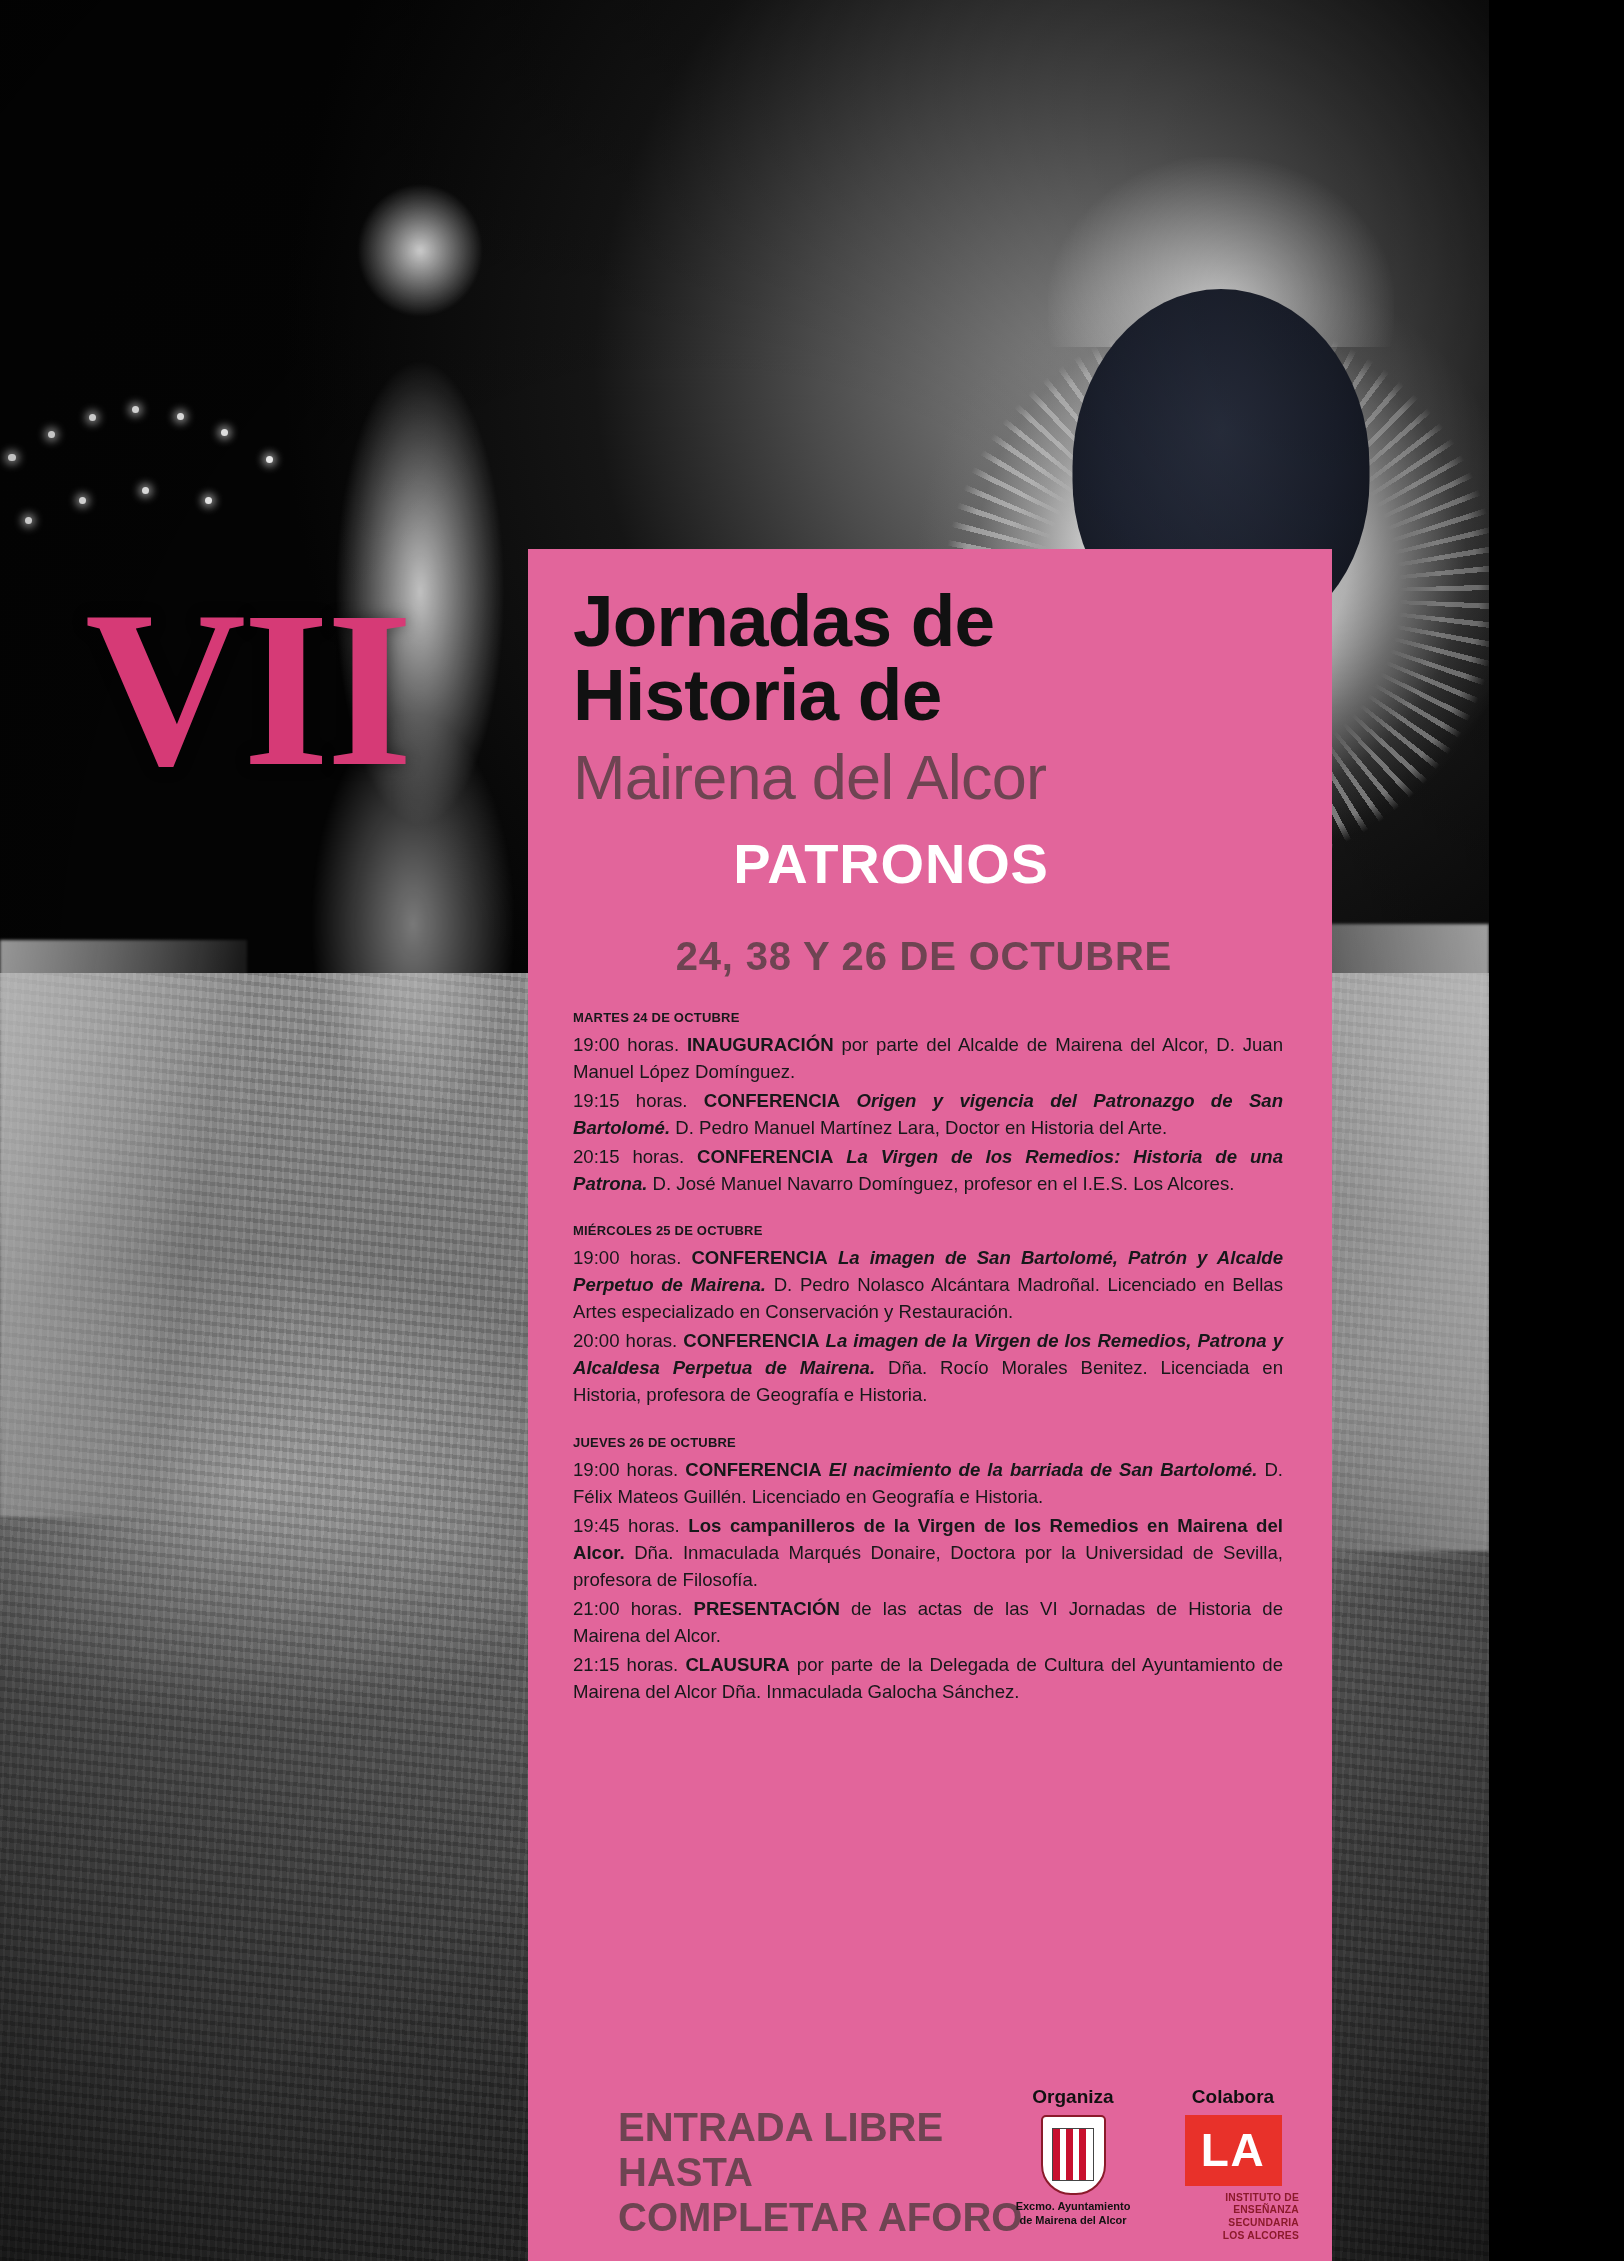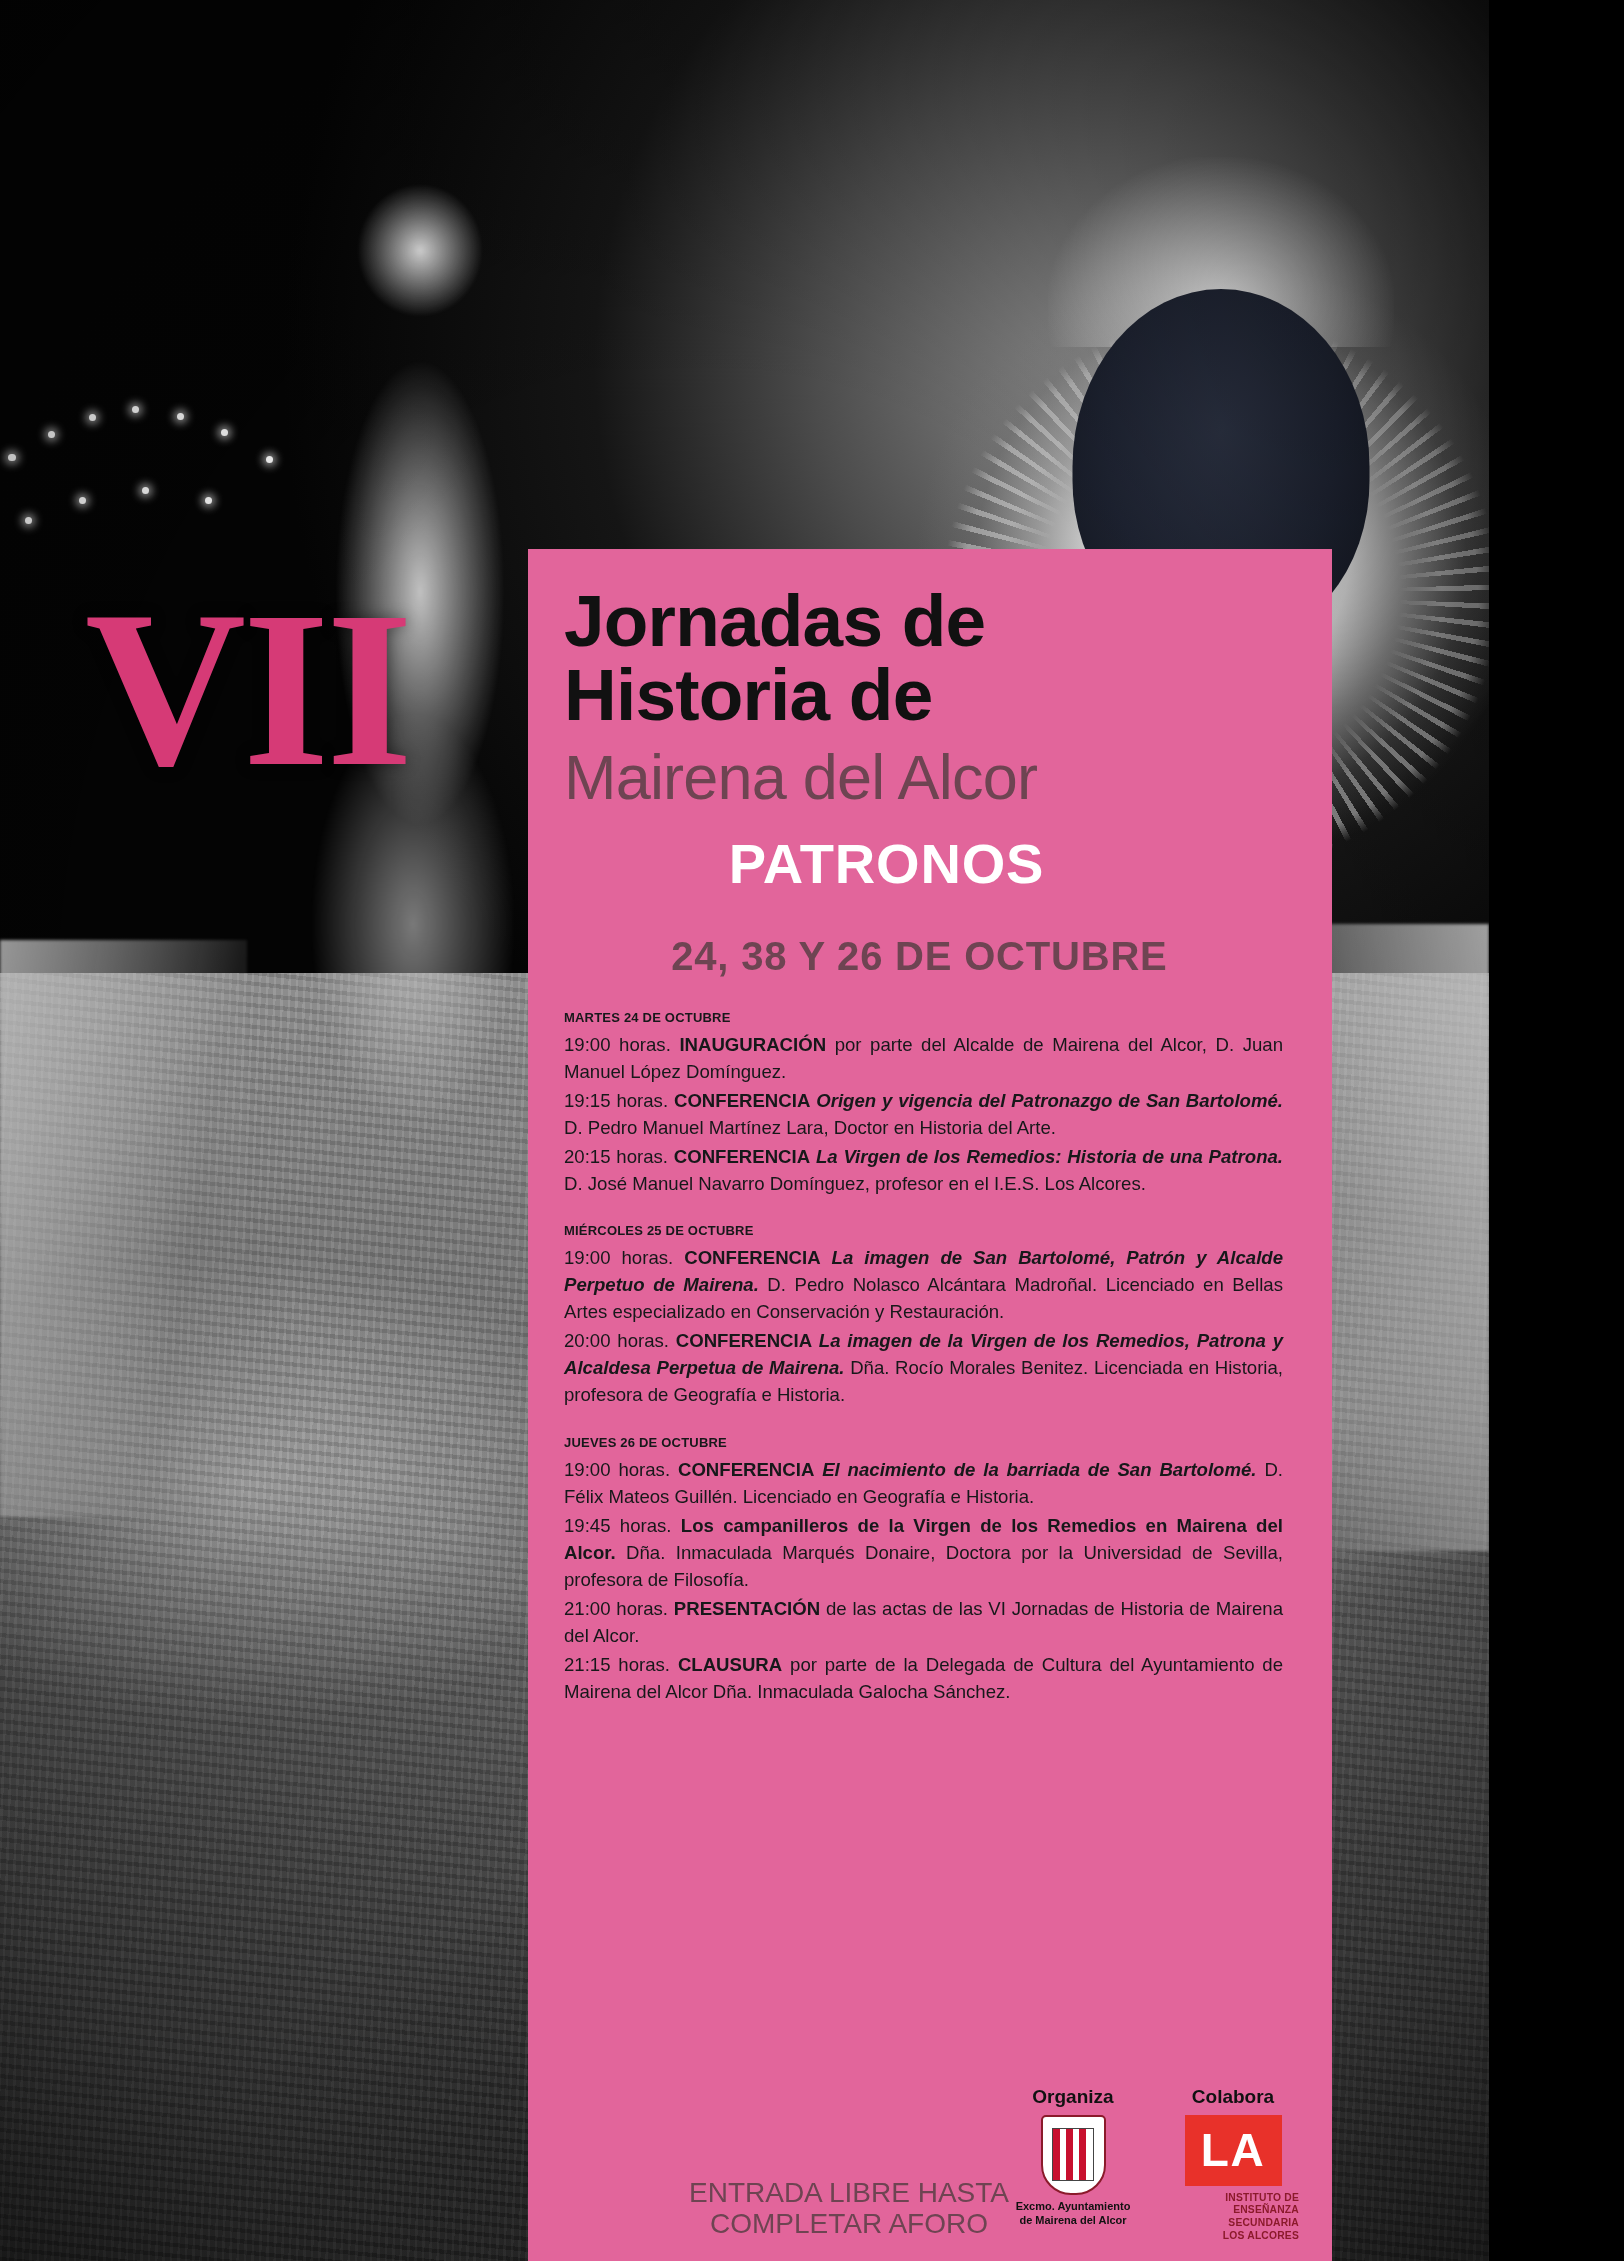--- a/index.html
+++ b/index.html
@@ -132,21 +132,21 @@
   
   .panel {
     position: absolute;
     left: 528px;
     top: 549px;
     width: 804px;
     bottom: 0;
     background: #e2659b;
   }
   .panel-inner {
-    padding: 35px 49px 0 36px;
+    padding: 35px 49px 0 45px;
   }
   .title-line {
     color: #111;
     font-weight: bold;
     font-size: 73px;
     line-height: 1.02;
     letter-spacing: -0.8px;
   }
   .title-sub {
     color: #6e4452;
@@ -199,24 +199,23 @@
   .entry i { font-style: italic; font-weight: bold; }
 
   
   .footer {
     position: absolute;
     left: 0; right: 0; bottom: 0;
     padding: 0 43px 21.4px 49px;
   }
   .entrada {
     color: #6e4452;
-    font-weight: normal;
-    font-size: 28px;
+    font-weight: bold;
+    font-size: 40px;
     line-height: 1.12;
-    text-align: center;
     width: 462px;
     margin-left: 41px;
   }
   .salon {
     color: #111;
     font-weight: bold;
     font-size: 25px;
     line-height: 1.18;
     margin-top: 33px;
     letter-spacing: 0.2px;

